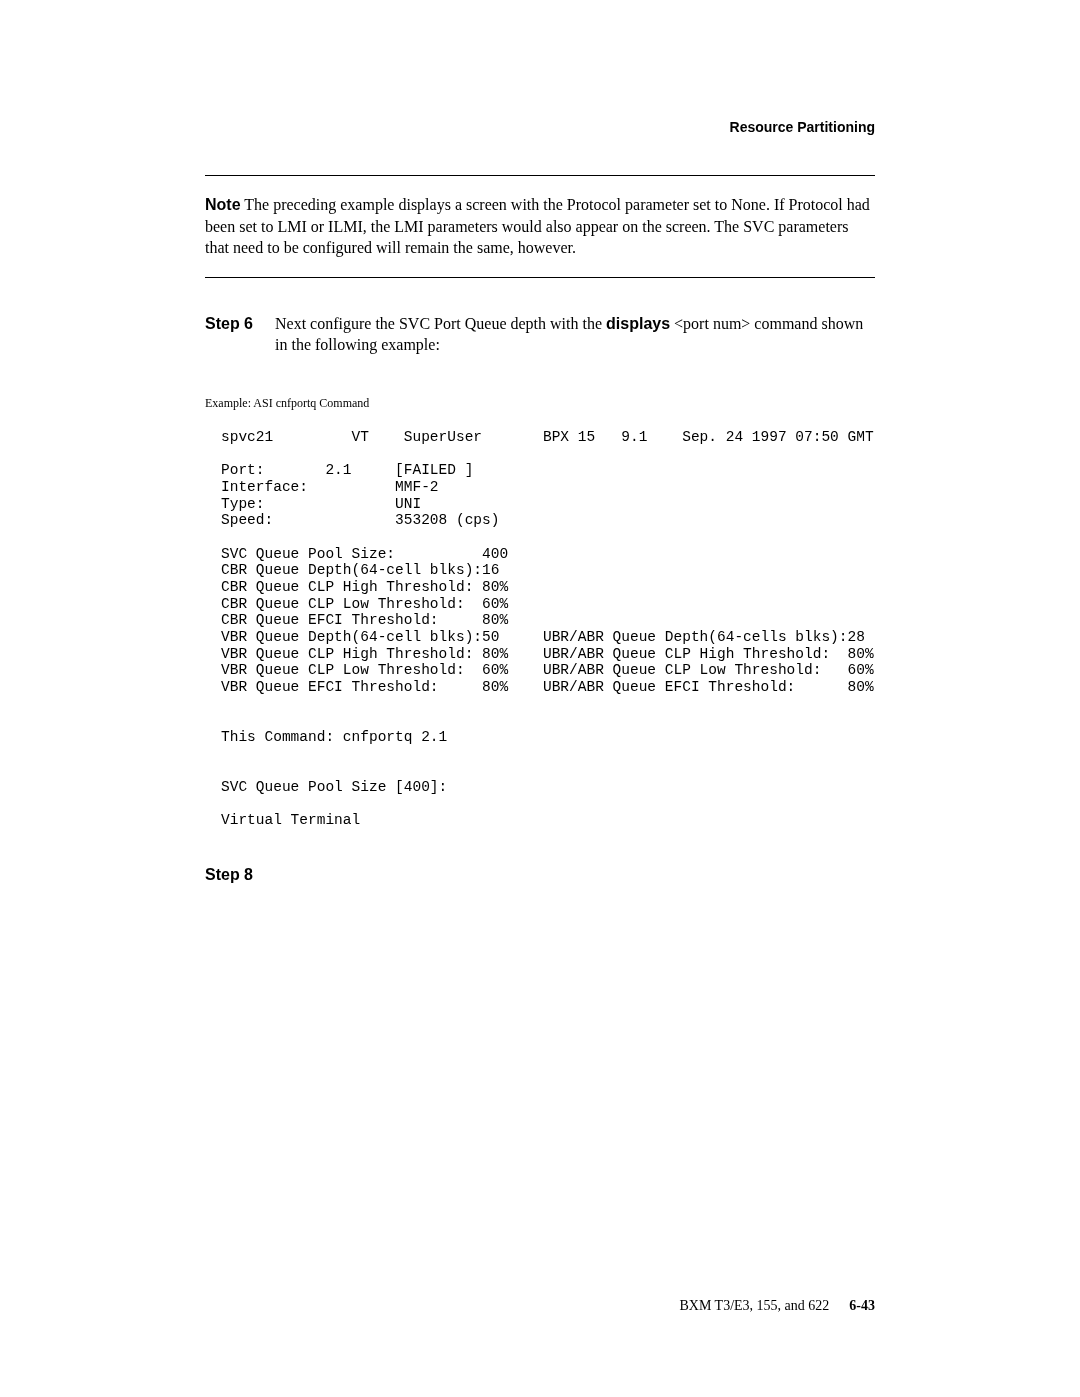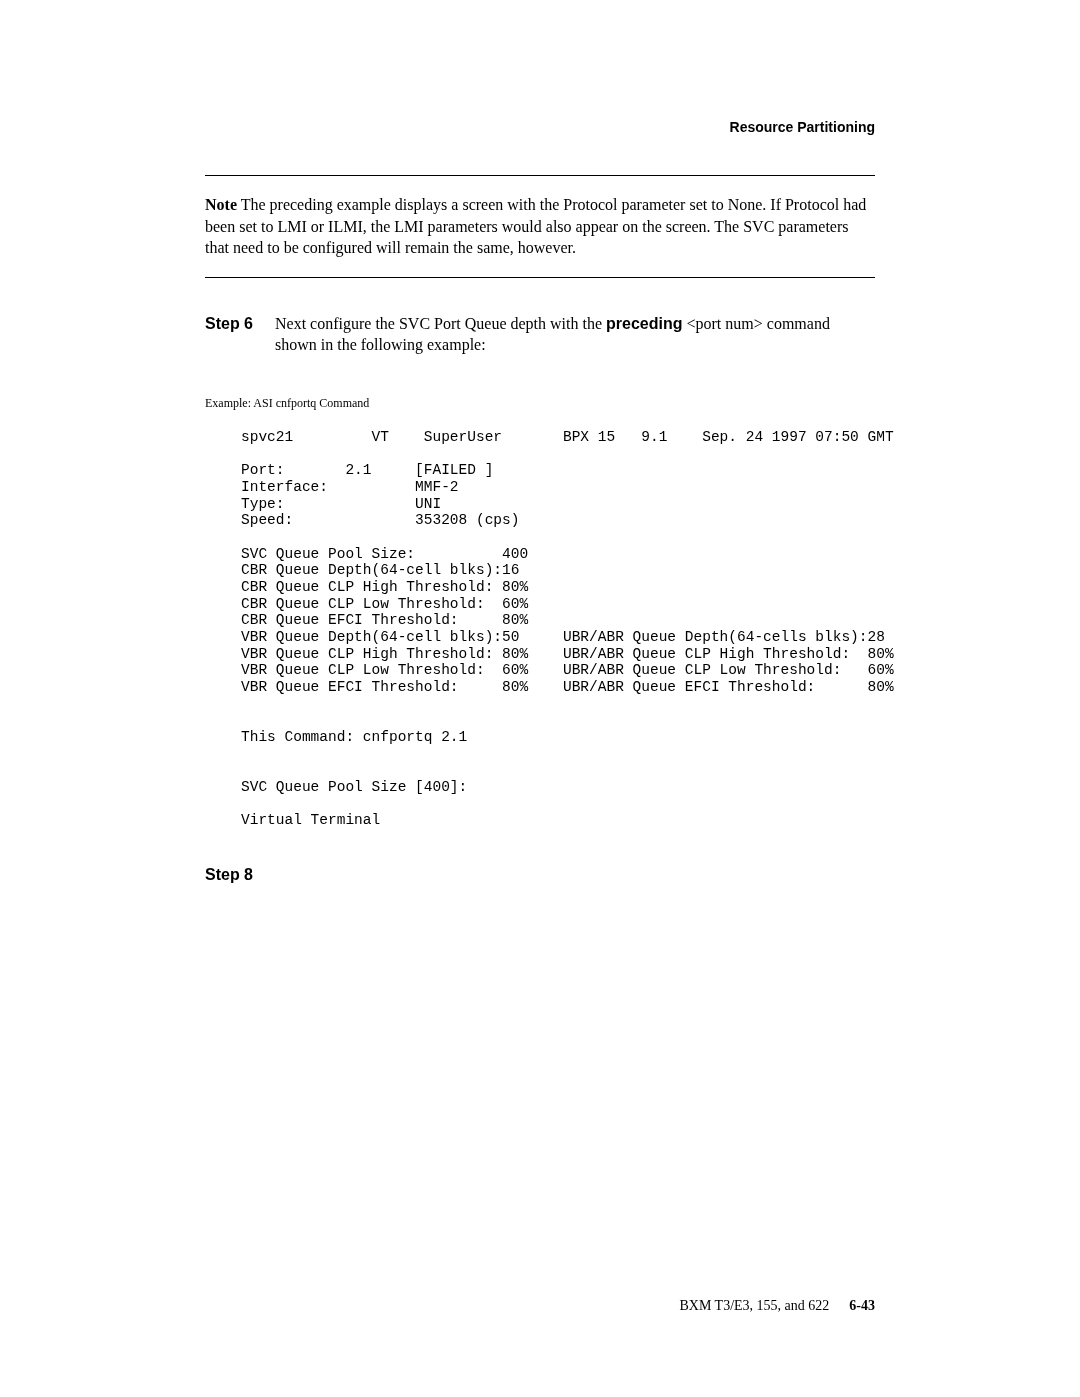--- a/index.html
+++ b/index.html
@@ -30,21 +30,21 @@
     border: none;
     border-top: 1.5px solid #000;
     margin: 18px 0 18px 0;
   }
   .note-block {
     font-size: 16px;
     line-height: 1.35;
     margin-bottom: 10px;
   }
   .note-label {
-    font-family: Liberation Serif, serif;
+    font-family: Liberation Sans, sans-serif;
     font-weight: bold;
   }
   .steps {
     margin-top: 35px;
   }
   .step-row {
     display: flex;
     margin-bottom: 10px;
     font-size: 16px;
     line-height: 1.35;
@@ -65,21 +65,21 @@
   .example-title {
     font-size: 12px;
     margin-top: 40px;
     margin-bottom: 18px;
   }
   .terminal {
     font-family: "Courier New", Courier, monospace;
     font-size: 14.5px;
     line-height: 1.15;
     white-space: pre;
-    margin-left: 36px;
+    margin-left: 16px;
   }
   .footer {
     position: absolute;
     left: 205px;
     width: 670px;
     top: 1298px;
     text-align: right;
     font-family: "Times New Roman", Times, serif;
     font-size: 14px;
   }
@@ -102,21 +102,21 @@
     <span class="note-label">Note</span>
     <span>The preceding example displays a screen with the Protocol parameter set to None. If Protocol had been set to LMI or ILMI, the LMI parameters would also appear on the screen. The SVC parameters that need to be configured will remain the same, however.</span>
   </div>
 
   <hr class="hr">
 
   <div class="steps">
     <div class="step-row">
       <div class="step-label">Step 6</div>
       <div class="step-text">
-        <span>Next configure the SVC Port Queue depth with the </span><span class="cmd">preceding</span><span> &lt;port num&gt; command shown in the following example:</span>
+        <span>Next configure the SVC Port Queue depth with the </span><span class="cmd">displays</span><span> &lt;port num&gt; command shown in the following example:</span>
       </div>
     </div>
   </div>
 
   <div class="example-title">Example: ASI cnfportq Command</div>
 
   <div class="terminal">spvc21         VT    SuperUser       BPX 15   9.1    Sep. 24 1997 07:50 GMT
 
 Port:       2.1     [FAILED ]
 Interface:          MMF-2

